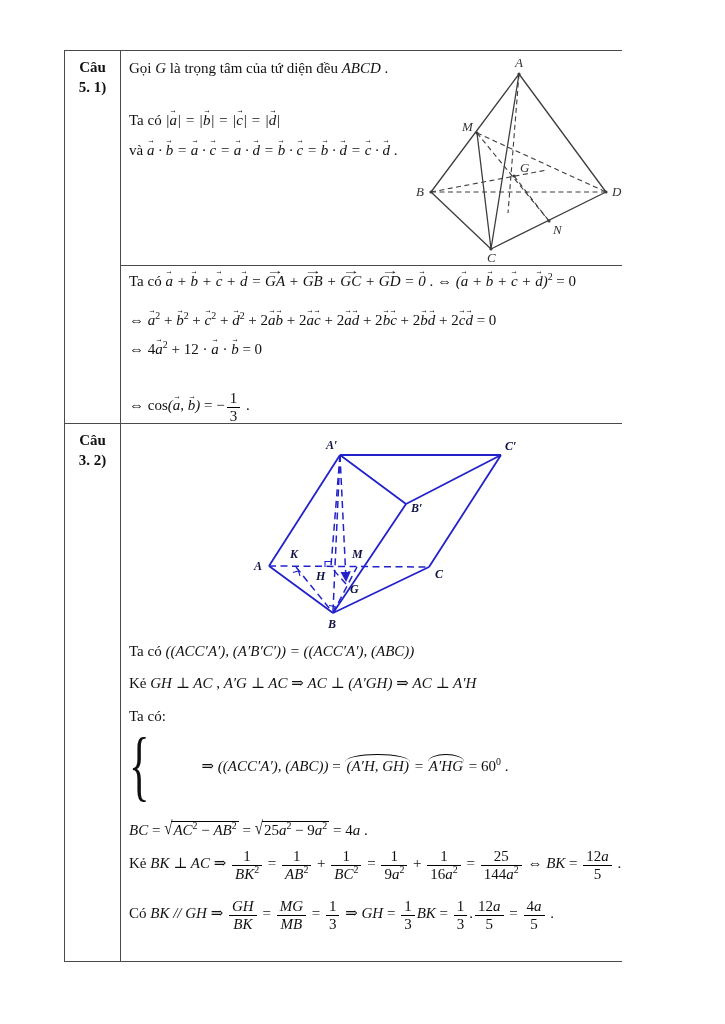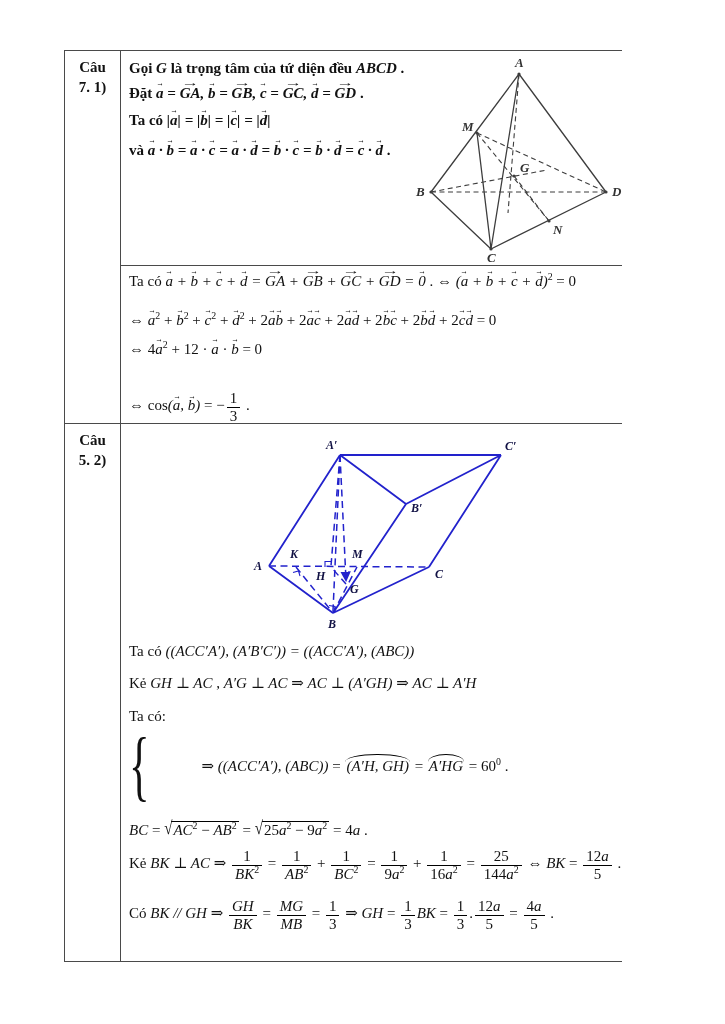--- a/index.html
+++ b/index.html
@@ -40,26 +40,25 @@
   svg{overflow:visible;}
 </style>
 </head>
 <body>
 
 <div class="page">
   <div class="grid">
 
     <div class="cell br bb label-cell" style="grid-column:1;grid-row:1/3;">
       <div>Câu</div>
-      <div>7. 1)</div>
+      <div>5. 1)</div>
     </div>
 
-    <div class="cell br bb" style="grid-column:2;grid-row:1;font-weight:bold;">
+    <div class="cell br bb" style="grid-column:2;grid-row:1;">
       <div class="mline" style="top:8px">Gọi <span class="mi">G</span> là trọng tâm của tứ diện đều <span class="mi">ABCD</span> .</div>
-      <div class="mline" style="top:33px">Đặt <span class="mi"><span class="vec">a</span> = <span class="vec w">GA</span>, <span class="vec">b</span> = <span class="vec w">GB</span>, <span class="vec">c</span> = <span class="vec w">GC</span>, <span class="vec">d</span> = <span class="vec w">GD</span></span> .</div>
       <div class="mline" style="top:60px">Ta có <span class="mi">|<span class="vec">a</span>| = |<span class="vec">b</span>| = |<span class="vec">c</span>| = |<span class="vec">d</span>|</span></div>
       <div class="mline" style="top:90px">và <span class="mi"><span class="vec">a</span> · <span class="vec">b</span> = <span class="vec">a</span> · <span class="vec">c</span> = <span class="vec">a</span> · <span class="vec">d</span> = <span class="vec">b</span> · <span class="vec">c</span> = <span class="vec">b</span> · <span class="vec">d</span> = <span class="vec">c</span> · <span class="vec">d</span></span> .</div>
 
       <svg width="220" height="212" style="position:absolute;left:295px;top:2px">
         <g fill="none" stroke-width="1.3" stroke="#3d3d3d">
           <path d="M103,21 L15,139 M103,21 L75,196 M103,21 L190,139 M15,139 L75,196 M75,196 L190,139 M61,80 L75,196"></path>
         </g>
         <g fill="none" stroke-width="1.1" stroke-dasharray="5,3.5" stroke="#3d3d3d">
           <path d="M15,139 L190,139"></path>
           <path d="M61,80 L190,139"></path>
@@ -93,21 +92,21 @@
     <div class="cell br bb" style="grid-column:2;grid-row:2;">
       <div class="mline" style="top:6px">Ta có <span class="mi"><span class="vec">a</span> + <span class="vec">b</span> + <span class="vec">c</span> + <span class="vec">d</span> = <span class="vec w">GA</span> + <span class="vec w">GB</span> + <span class="vec w">GC</span> + <span class="vec w">GD</span> = <span class="vec">0</span></span> . ⇔ <span class="mi">(<span class="vec">a</span> + <span class="vec">b</span> + <span class="vec">c</span> + <span class="vec">d</span>)</span><sup>2</sup> = 0</div>
       <div class="mline" style="top:45px">⇔ <span class="mi"><span class="vec">a</span></span><sup>2</sup> + <span class="mi"><span class="vec">b</span></span><sup>2</sup> + <span class="mi"><span class="vec">c</span></span><sup>2</sup> + <span class="mi"><span class="vec">d</span></span><sup>2</sup> + 2<span class="mi"><span class="vec">a</span><span class="vec">b</span></span> + 2<span class="mi"><span class="vec">a</span><span class="vec">c</span></span> + 2<span class="mi"><span class="vec">a</span><span class="vec">d</span></span> + 2<span class="mi"><span class="vec">b</span><span class="vec">c</span></span> + 2<span class="mi"><span class="vec">b</span><span class="vec">d</span></span> + 2<span class="mi"><span class="vec">c</span><span class="vec">d</span></span> = 0</div>
       <div class="mline" style="top:74px">⇔ 4<span class="mi"><span class="vec">a</span></span><sup>2</sup> + 12 · <span class="mi"><span class="vec">a</span></span> · <span class="mi"><span class="vec">b</span></span> = 0</div>
       <div class="mline" style="top:124px">⇔ cos<span class="mi">(<span class="vec">a</span>, <span class="vec">b</span>)</span> = −<span class="frac"><span class="fn">1</span><span class="fd">3</span></span> .</div>
     </div>
     <div class="cell bb score-cell" style="grid-column:3;grid-row:2;"></div>
 
     <div class="cell br label-cell" style="grid-column:1;grid-row:3;">
       <div>Câu</div>
-      <div>5. 2)</div>
+      <div>3. 2)</div>
     </div>
 
     <div class="cell br" style="grid-column:2;grid-row:3;">
       <svg width="280" height="205" style="position:absolute;left:125px;top:12px">
         <defs>
           <marker id="arr" viewBox="0 0 10 10" refX="8" refY="5" markerWidth="7" markerHeight="7" orient="auto-start-reverse">
             <path d="M0,0 L10,5 L0,10 z" fill="#2222cc"></path>
           </marker>
         </defs>
         <g fill="none" stroke-width="1.8" stroke="#2222cc">

